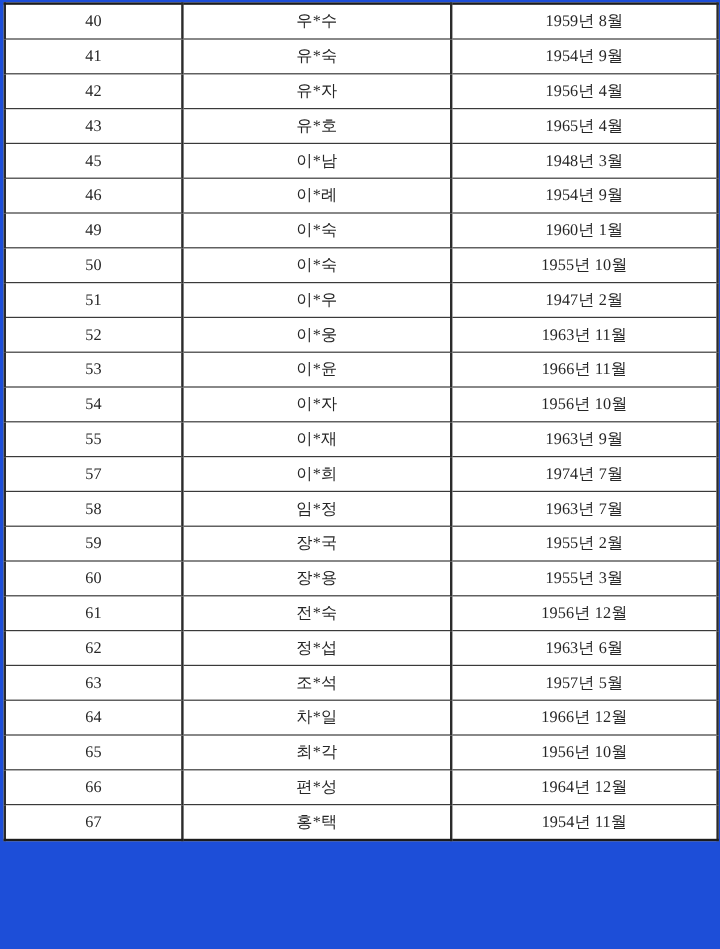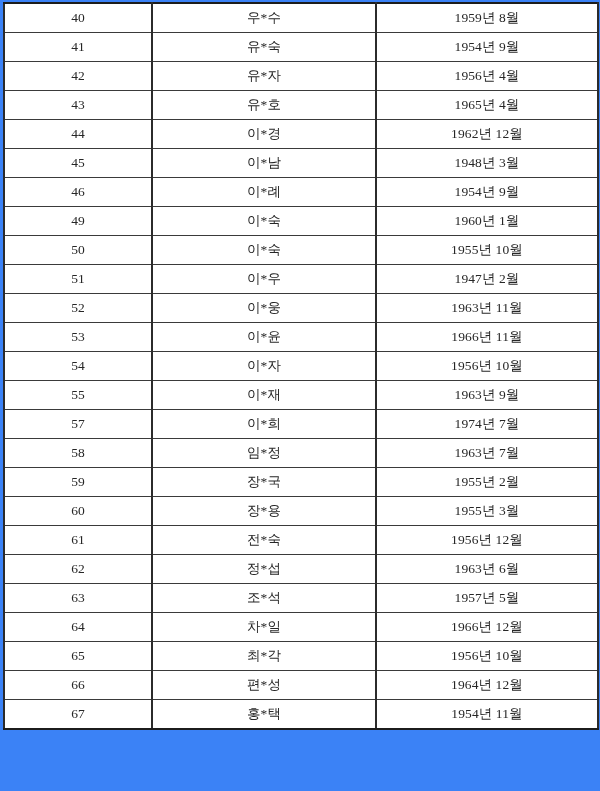--- a/index.html
+++ b/index.html
@@ -12,21 +12,21 @@
     height: 791px;
     font-family: "Liberation Serif", "DejaVu Serif", serif;
     color: #1a1a1a;
     overflow: hidden;
   }
 
   #page {
     position: relative;
     width: 600px;
     height: 791px;
-    background: #3b82f6;
+    background: #1d4ed8;
     box-sizing: border-box;
   }
 
   table.data-table {
     position: absolute;
     left: 3px;
     top: 2px;
     width: 594px;
     border-collapse: collapse;
     table-layout: fixed;
@@ -91,25 +91,20 @@
           <td class="cell-no">42</td>
           <td class="cell-name">유*자</td>
           <td class="cell-date">1956년 4월</td>
         </tr>
         <tr>
           <td class="cell-no">43</td>
           <td class="cell-name">유*호</td>
           <td class="cell-date">1965년 4월</td>
         </tr>
         <tr>
-          <td class="cell-no">44</td>
-          <td class="cell-name">이*경</td>
-          <td class="cell-date">1962년 12월</td>
-        </tr>
-        <tr>
           <td class="cell-no">45</td>
           <td class="cell-name">이*남</td>
           <td class="cell-date">1948년 3월</td>
         </tr>
         <tr>
           <td class="cell-no">46</td>
           <td class="cell-name">이*례</td>
           <td class="cell-date">1954년 9월</td>
         </tr>
         <tr>

